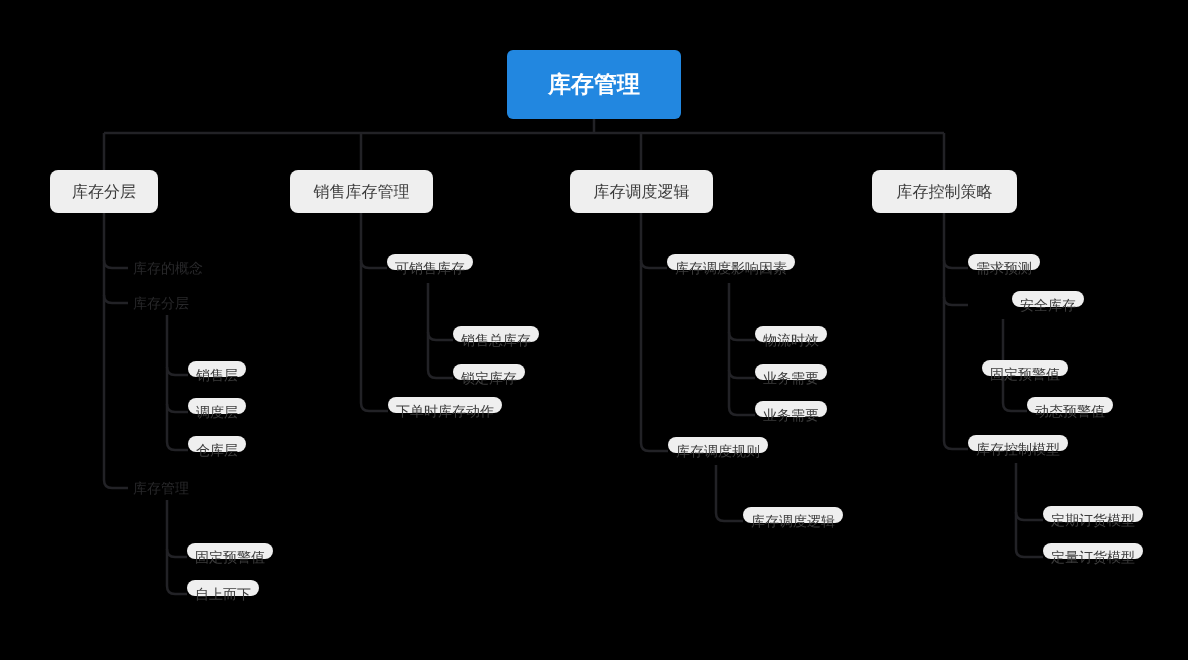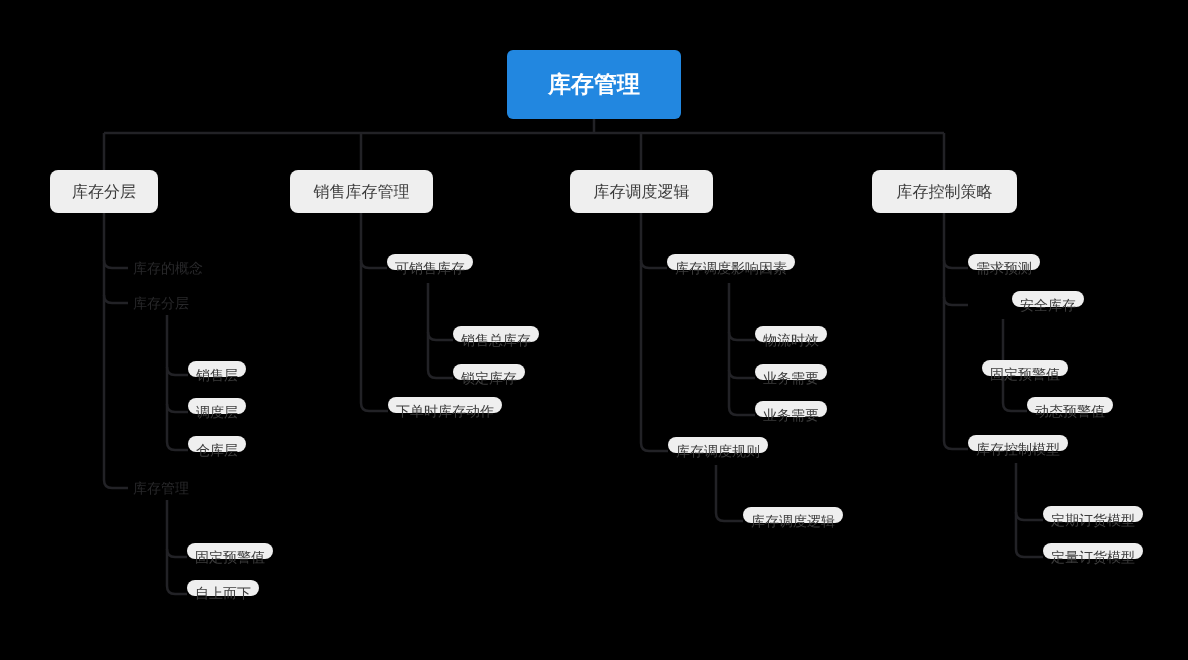--- a/index.html
+++ b/index.html
@@ -83,21 +83,21 @@
   <div class="node branch" style="left:570px;top:170px;width:143px;">库存调度逻辑</div>
   <div class="node branch" style="left:872px;top:170px;width:145px;">库存控制策略</div>
 
   <div class="node plain" style="left:133px;top:254px;">库存的概念</div>
   <div class="node plain" style="left:133px;top:289px;">库存分层</div>
   <div class="node leaf" style="left:188px;top:361px;">销售层</div>
   <div class="node leaf" style="left:188px;top:398px;">调度层</div>
   <div class="node leaf" style="left:188px;top:436px;">仓库层</div>
   <div class="node plain" style="left:133px;top:474px;">库存管理</div>
   <div class="node leaf" style="left:187px;top:543px;">固定预警值</div>
-  <div class="node leaf" style="left:187px;top:580px;font-family:Liberation Serif, serif;">自上而下</div>
+  <div class="node leaf" style="left:187px;top:580px;">自上而下</div>
 
   <div class="node leaf" style="left:387px;top:254px;">可销售库存</div>
   <div class="node leaf" style="left:453px;top:326px;">销售总库存</div>
   <div class="node leaf" style="left:453px;top:364px;">锁定库存</div>
   <div class="node leaf" style="left:388px;top:397px;">下单时库存动作</div>
 
   <div class="node leaf" style="left:667px;top:254px;">库存调度影响因素</div>
   <div class="node leaf" style="left:755px;top:326px;">物流时效</div>
   <div class="node leaf" style="left:755px;top:364px;">业务需要</div>
   <div class="node leaf" style="left:755px;top:401px;">业务需要</div>

